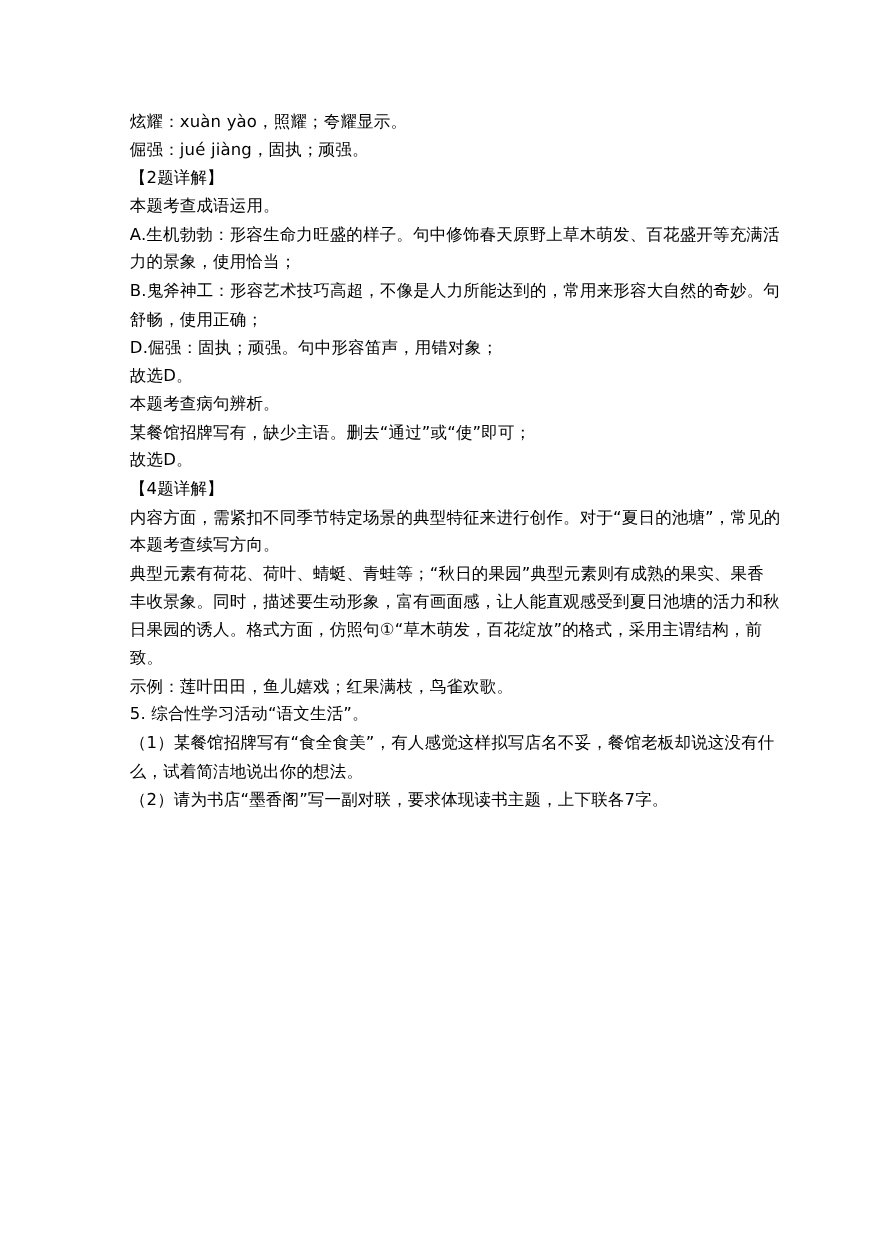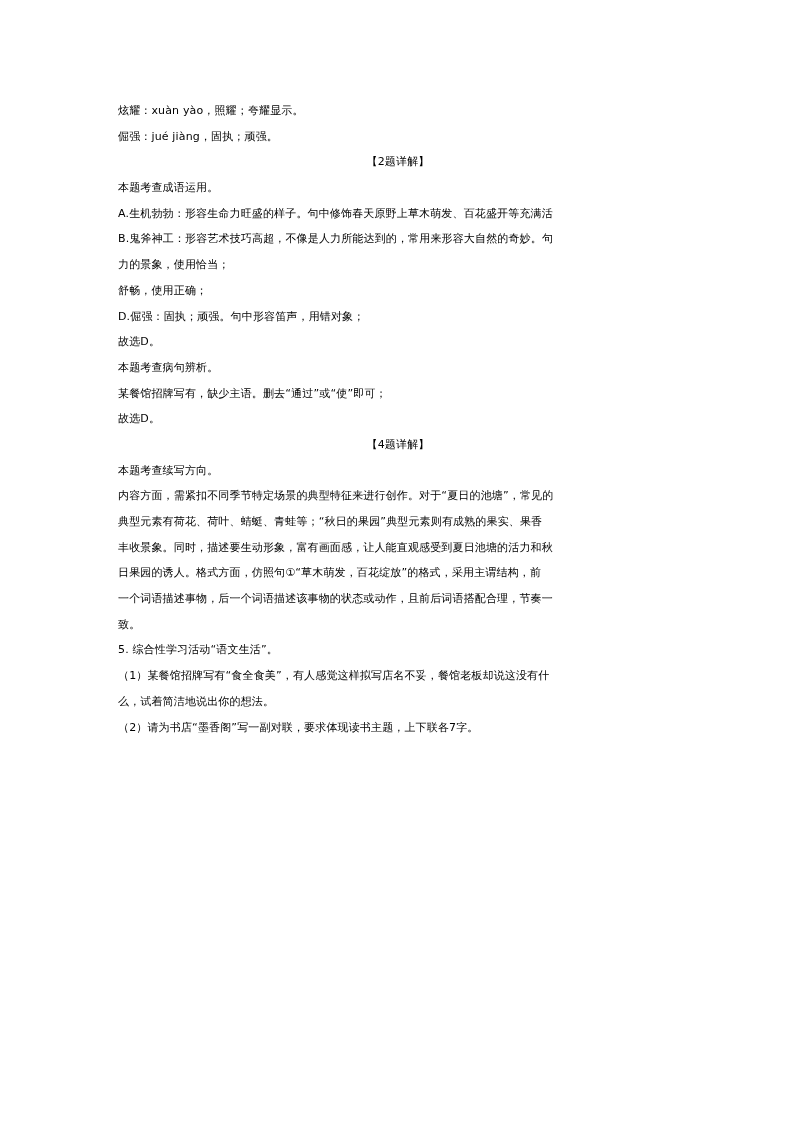--- a/index.html
+++ b/index.html
@@ -1,43 +1,43 @@
 <!DOCTYPE html>
 <html><head>
 <meta charset="utf-8">
 <style>
   html, body { margin: 0; padding: 0; background: #ffffff; }
   body { width: 794px; height: 1123px; position: relative; overflow: hidden;
          font-family: "DejaVu Sans", "Liberation Sans", sans-serif; color: #000; }
   .page { position: absolute; left: 118px; top: 98px; width: 560px; }
-  .line { height: 25.7px; line-height: 25.7px; font-size: 11px; white-space: nowrap; letter-spacing: 0.15px; }
-  .line.heading { padding-left: 0; text-align: center; }
+  .line { height: 25.7px; line-height: 25.7px; font-size: 15px; white-space: nowrap; letter-spacing: 0.15px; }
+  .line.heading { padding-left: 0; }
 </style>
 </head>
 <body>
 
 <div class="page">
   <div class="line">炫耀：xuàn yào，照耀；夸耀显示。</div>
   <div class="line">倔强：jué jiàng，固执；顽强。</div>
   <div class="line heading">【2题详解】</div>
   <div class="line">本题考查成语运用。</div>
   <div class="line">A.生机勃勃：形容生命力旺盛的样子。句中修饰春天原野上草木萌发、百花盛开等充满活</div>
+  <div class="line">力的景象，使用恰当；</div>
   <div class="line">B.鬼斧神工：形容艺术技巧高超，不像是人力所能达到的，常用来形容大自然的奇妙。句</div>
-  <div class="line">力的景象，使用恰当；</div>
   <div class="line">舒畅，使用正确；</div>
   <div class="line">D.倔强：固执；顽强。句中形容笛声，用错对象；</div>
   <div class="line">故选D。</div>
   <div class="line">本题考查病句辨析。</div>
   <div class="line">某餐馆招牌写有，缺少主语。删去“通过”或“使”即可；</div>
   <div class="line">故选D。</div>
   <div class="line heading">【4题详解】</div>
+  <div class="line">内容方面，需紧扣不同季节特定场景的典型特征来进行创作。对于“夏日的池塘”，常见的</div>
   <div class="line">本题考查续写方向。</div>
-  <div class="line">内容方面，需紧扣不同季节特定场景的典型特征来进行创作。对于“夏日的池塘”，常见的</div>
   <div class="line">典型元素有荷花、荷叶、蜻蜓、青蛙等；“秋日的果园”典型元素则有成熟的果实、果香</div>
   <div class="line">丰收景象。同时，描述要生动形象，富有画面感，让人能直观感受到夏日池塘的活力和秋</div>
   <div class="line">日果园的诱人。格式方面，仿照句①“草木萌发，百花绽放”的格式，采用主谓结构，前</div>
-  <div class="line">一个词语描述事物，后一个词语描述该事物的状态或动作，且前后词语搭配合理，节奏一</div>
   <div class="line">致。</div>
+  <div class="line">示例：莲叶田田，鱼儿嬉戏；红果满枝，鸟雀欢歌。</div>
   <div class="line">5. 综合性学习活动“语文生活”。</div>
   <div class="line">（1）某餐馆招牌写有“食全食美”，有人感觉这样拟写店名不妥，餐馆老板却说这没有什</div>
   <div class="line">么，试着简洁地说出你的想法。</div>
   <div class="line">（2）请为书店“墨香阁”写一副对联，要求体现读书主题，上下联各7字。</div>
 </div>
 
 </body></html>

